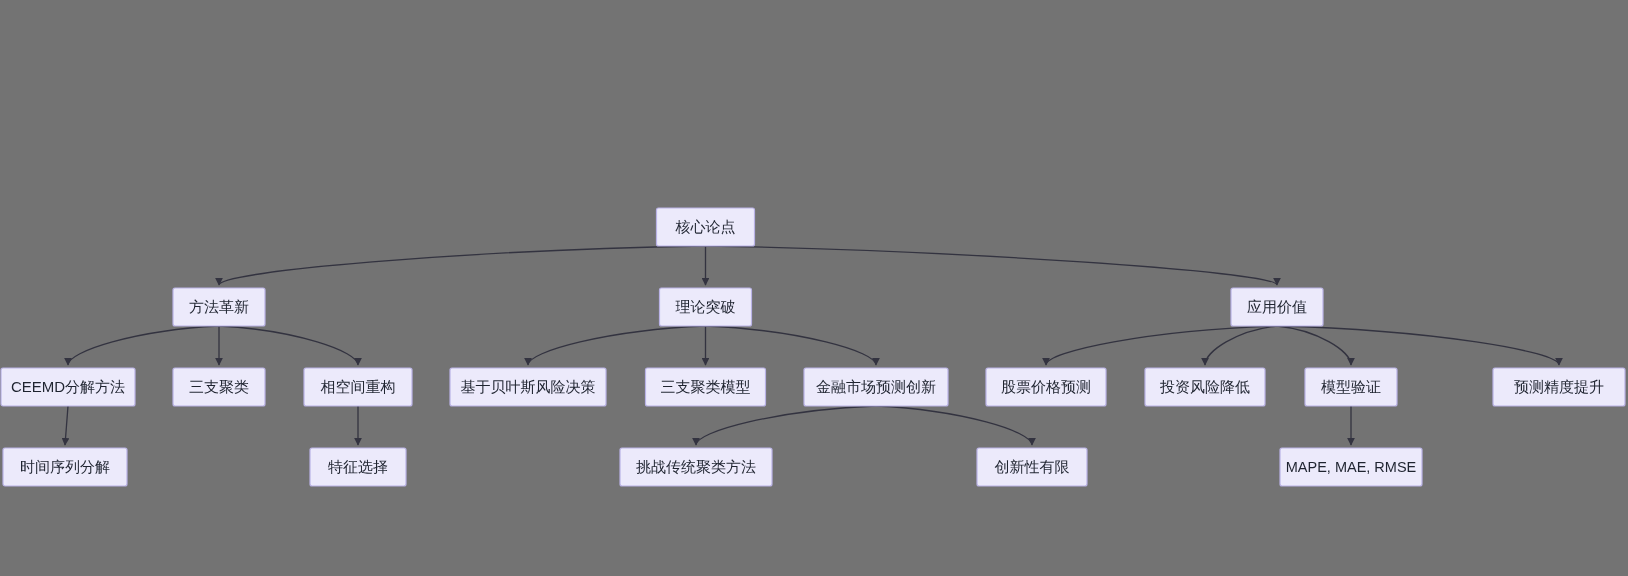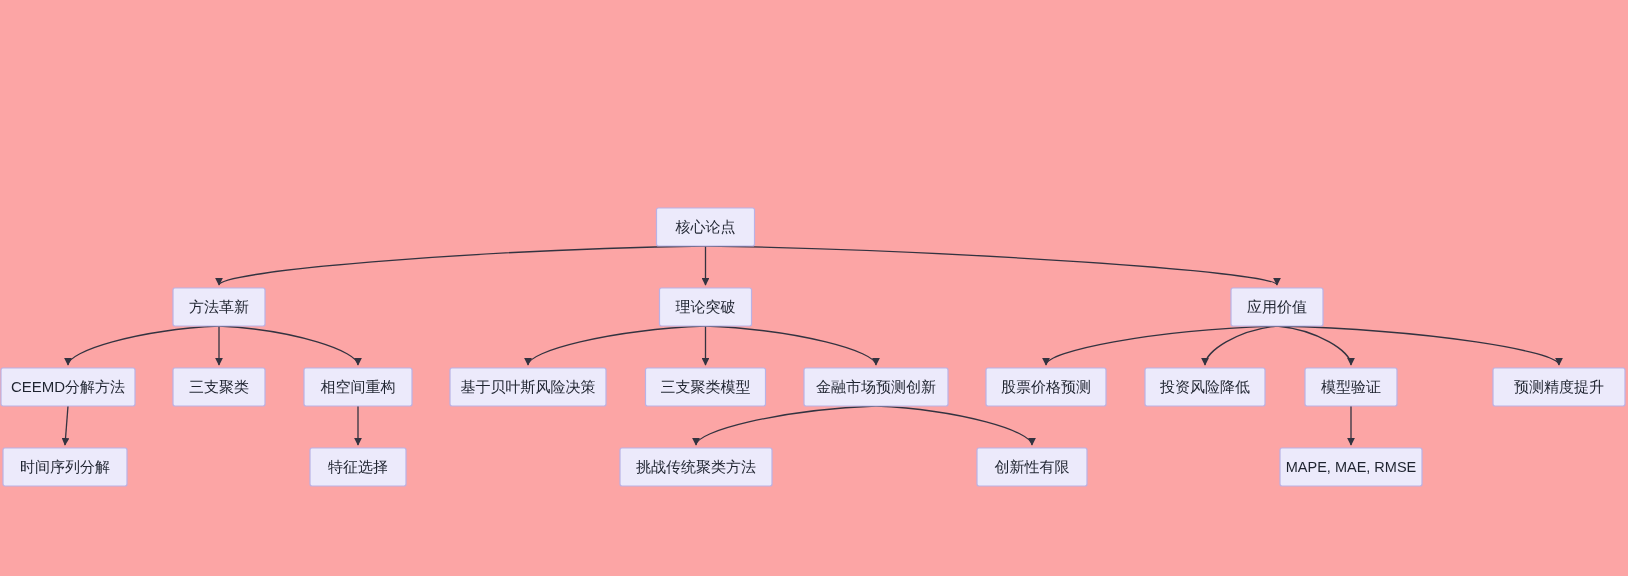--- a/index.html
+++ b/index.html
@@ -4,21 +4,21 @@
 <style>
   html, body {
     margin: 0;
     padding: 0;
     background: #ffffff;
   }
   #canvas-wrap {
     position: relative;
     width: 1628px;
     height: 576px;
-    background: #fca5a5;
+    background: #737373;
     overflow: hidden;
     font-family: "Liberation Sans", "DejaVu Sans", sans-serif;
   }
   svg#flow {
     position: absolute;
     left: 0;
     top: 0;
     width: 1628px;
     height: 576px;
     display: block;

